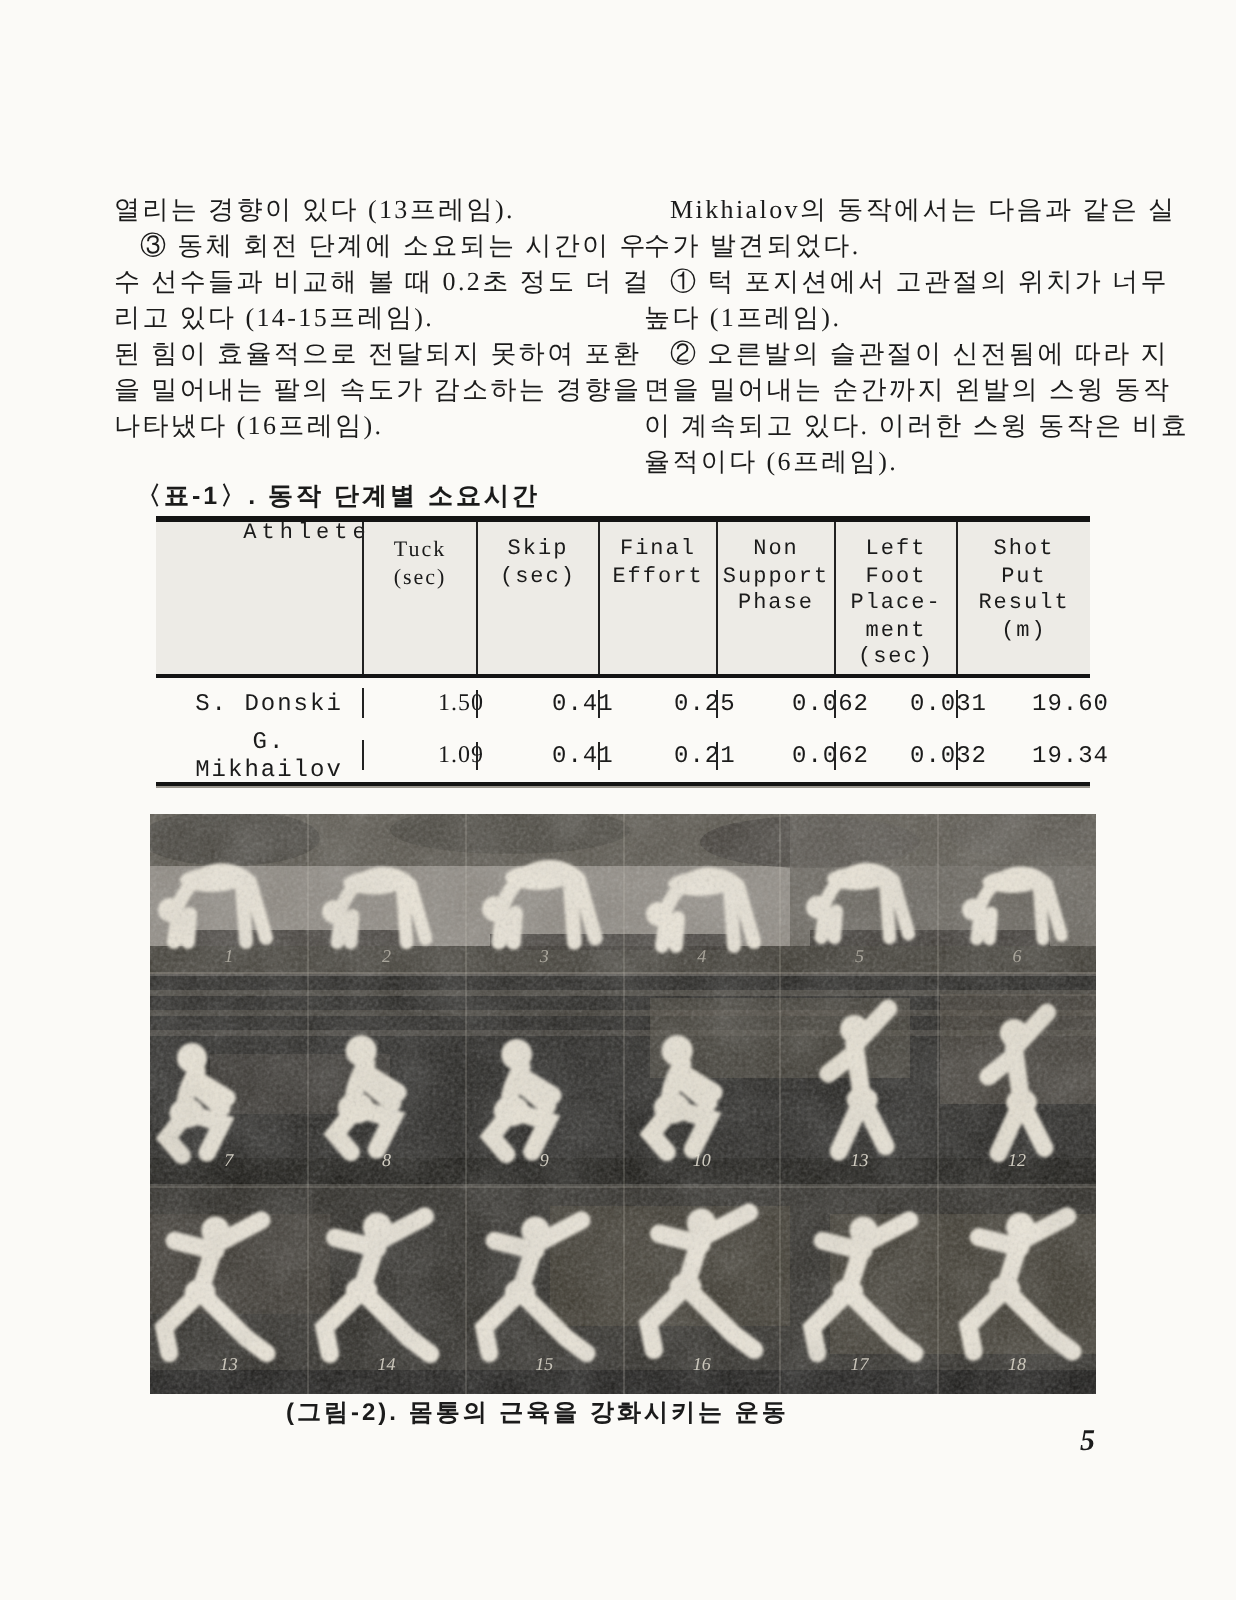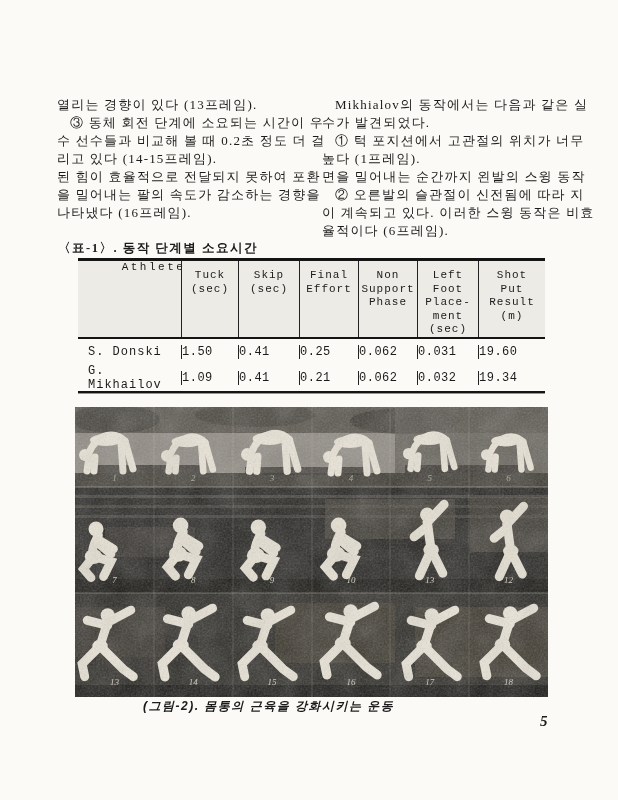--- a/index.html
+++ b/index.html
@@ -19,61 +19,61 @@
     text-align:justify; text-align-last:justify;
     white-space:nowrap;
   }
   .bodycol .line.end { text-align-last:left; }
   .bodycol .line.ind { padding-left:13px; }
   #col-left  { left:57px;  width:256px; }
   #col-right { left:322px; width:242px; }
 
   
   .table-caption {
-    position:absolute; left:58px; top:240px;
-    font-family:Liberation Serif, serif;
+    position:absolute; left:68px; top:240px;
+    font-family:Liberation Sans, sans-serif;
     font-size:12.5px; font-weight:bold; letter-spacing:1.5px;
   }
   #table-wrap { position:absolute; left:78px; top:258px; width:467px;
     font-family:"Liberation Mono", monospace; }
   .rule-double { height:3px; border-top:2px solid #141414; border-bottom:1px solid #141414; }
   .rule-bottom { height:3px; border-top:2px solid #141414; border-bottom:1px solid #9a968e; }
   .t-header { display:flex; min-height:76px; background:#edebe6;
     border-bottom:2px solid #141414; }
   .t-row { display:flex; height:26px; align-items:center; }
   .t-header > div, .t-row > div { flex:0 0 auto; }
-  .c0 { width:103px; } .c1 { width:57px; } .c2 { width:61px; }
+  .c0 { width:103px; } .c1 { width:57px;font-family:Liberation Serif, serif; } .c2 { width:61px; }
   .c3 { width:59px; } .c4 { width:59px; } .c5 { width:61px; } .c6 { width:67px; }
   .t-header > div {
     display:flex; align-items:flex-start; justify-content:center;
     padding-top:8px; font-size:11px; line-height:13.5px;
     letter-spacing:1px; text-align:center;
   }
   .t-header > div.c0 { padding-top:0; letter-spacing:2.5px;padding-left:48px; }
   .t-header > div:not(.c0), .t-row > div:not(.c0) { border-left:1px solid #222; }
-  .t-row > div { font-size:12px; text-align:left; letter-spacing:0.5px; }
-  .t-row > div.c0 { text-align:left; padding-left:10px; letter-spacing:1px; }
+  .t-row > div { font-size:12px; text-align:left; letter-spacing:0.5px;padding-left:37px; }
+  .t-row > div.c0 { text-align:center; padding-left:10px; letter-spacing:1px; }
 
   
   #figure-photo { position:absolute; left:75px; top:407px; width:473px; height:290px;
     background:#23221f; }
   #figure-photo svg { display:block; }
   .frame-nums { position:absolute; left:0; width:473px; height:12px;
     display:flex; z-index:3; pointer-events:none;
     font-family:"Liberation Serif", serif; font-style:italic;
     font-size:9px; color:#e9e4d7; }
   .frame-nums span { flex:1 1 0; text-align:center; }
   #nums-0 { top:66px; opacity:0.55; }
   #nums-1 { top:168px; opacity:0.85; }
   #nums-2 { top:270px; opacity:0.8; }
 
   .figure-caption {
     position:absolute; left:143px; top:698px;
     font-family:"Liberation Sans", sans-serif;
-    font-size:12px; font-weight:bold; letter-spacing:1.5px;font-style:italic;
+    font-size:12px; font-weight:bold; letter-spacing:1.5px;
   }
   .page-number {
     position:absolute; left:540px; top:713px;
     font-family:"Liberation Serif", serif;
     font-size:15px; font-weight:bold; font-style:italic;
   }
 </style>
 </head>
 <body>
 
@@ -84,22 +84,22 @@
     <div class="line end">리고 있다 (14-15프레임).</div>
     <div class="line">된 힘이 효율적으로 전달되지 못하여 포환</div>
     <div class="line">을 밀어내는 팔의 속도가 감소하는 경향을</div>
     <div class="line end">나타냈다 (16프레임).</div>
   </div>
 <div id="col-right" class="bodycol">
     <div class="line ind">Mikhialov의 동작에서는 다음과 같은 실</div>
     <div class="line end">수가 발견되었다.</div>
     <div class="line ind">① 턱 포지션에서 고관절의 위치가 너무</div>
     <div class="line end">높다 (1프레임).</div>
+    <div class="line ind">② 오른발의 슬관절이 신전됨에 따라 지</div>
     <div class="line">면을 밀어내는 순간까지 왼발의 스윙 동작</div>
-    <div class="line ind">② 오른발의 슬관절이 신전됨에 따라 지</div>
     <div class="line">이 계속되고 있다. 이러한 스윙 동작은 비효</div>
     <div class="line end">율적이다 (6프레임).</div>
   </div>
 
 <div class="table-caption">〈표-1〉. 동작 단계별 소요시간</div>
 
 <div id="table-wrap">
   <div class="rule-double"></div>
   <div class="t-header">
       <div class="c0">

